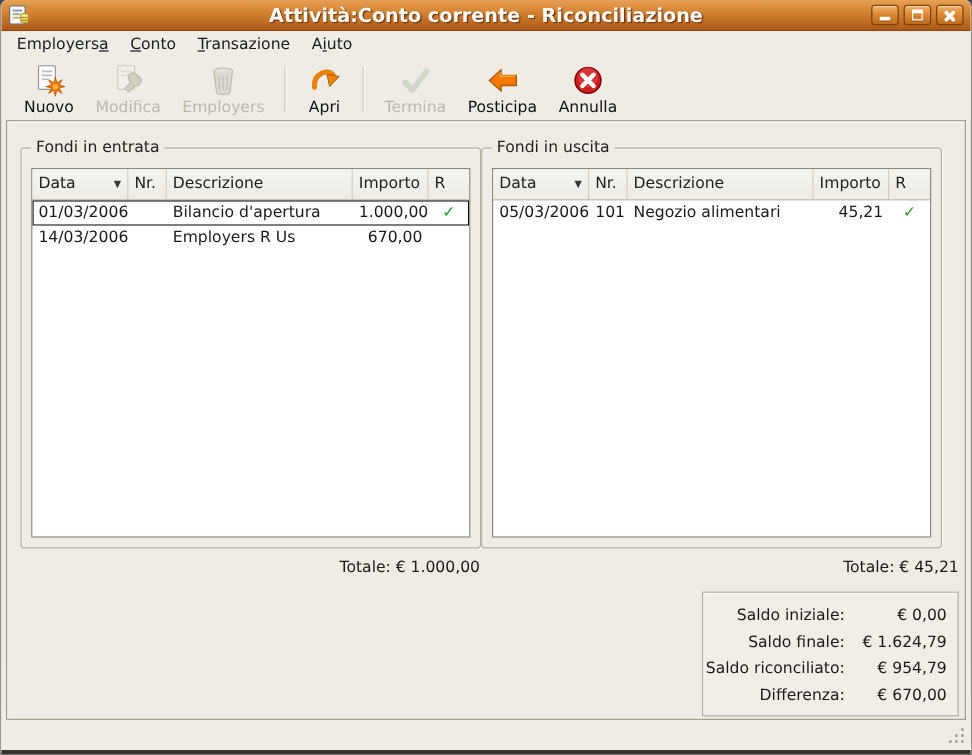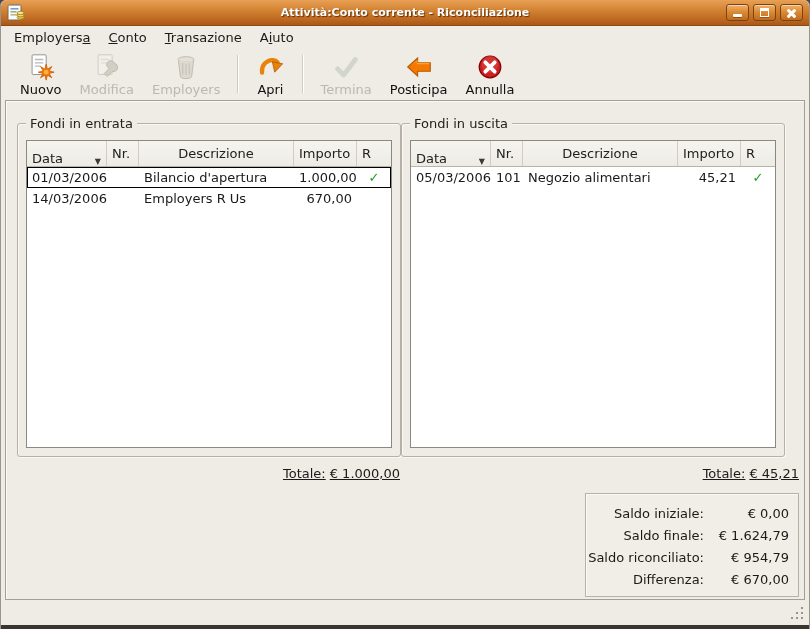--- a/index.html
+++ b/index.html
@@ -14,21 +14,21 @@
 
   
   .titlebar{
     height:26px; flex:0 0 26px; display:flex; align-items:center;
     background:linear-gradient(#E8A055 0%, #D0802F 45%, #BC671F 80%, #A9581A 100%);
     border-bottom:1px solid #8a4a12; border-radius:6px 6px 0 0; position:relative;
   }
   .win-icon{ width:20px; height:20px; margin-left:5px; flex:0 0 auto; }
   .title-text{
     position:absolute; left:0; right:0; text-align:center;
-    color:#fff; font-weight:bold; font-size:11px;
+    color:#fff; font-weight:bold; font-size:16px;
     text-shadow:1px 1px 1px rgba(80,35,0,.85);
   }
   .win-controls{ margin-left:auto; display:flex; gap:4px; margin-right:6px; position:relative; }
   .win-btn{
     width:23px; height:17px; border:1px solid #7c4210; border-radius:3px;
     background:linear-gradient(#F2B068,#D88832 50%,#C06C20);
     box-shadow:inset 0 1px 0 rgba(255,255,255,.45);
     position:relative; cursor:default;
   }
   .win-btn .g-min{ position:absolute; left:6px; bottom:3px; width:9px; height:3px; background:#fff; border-radius:1px; box-shadow:0 1px 0 rgba(90,40,0,.5);}
@@ -67,36 +67,36 @@
     position:absolute; top:-9px; left:8px; background:#EFEBE5; padding:0 4px;
     font-size:13px; color:#24221e; line-height:17px;
   }
   .tablebox{
     position:absolute; left:8px; right:8px; top:16px; bottom:8px;
     background:#fff; border:1px solid #8d887d; overflow:hidden;
   }
   .thead{ display:flex; height:26px; background:linear-gradient(#F6F4EF,#EDEBE4); border-bottom:1px solid #B9B3A8; }
   .th{ display:flex; align-items:center; padding:0 5px; border-right:1px solid #D2CDC3; color:#23211d; }
   .th:last-child{ border-right:none; }
-  .th-data{ width:80px; justify-content:space-between;align-items:flex-end; }
+  .th-data{ width:80px; justify-content:space-between; }
   .th-nr{ width:32px; }
-  .th-desc{ flex:1;justify-content:center; }
+  .th-desc{ flex:1; }
   .th-imp{ width:63px; }
   .th-r{ width:34px; }
   .sort-arrow{ font-size:8px; color:#3c3a35; margin-left:4px; }
   .trow{ display:flex; height:21px; align-items:center; }
   .trow.selected{ box-shadow:inset 0 0 0 1px #000; }
   .td{ padding:0 5px; white-space:nowrap; overflow:hidden; }
   .td-data{ width:80px; }
   .td-nr{ width:32px; }
   .td-desc{ flex:1; }
   .td-imp{ width:63px; text-align:right; }
   .td-r{ width:34px; text-align:center; color:#1E9B1E; font-weight:bold; }
 
-  .totals{ display:flex; gap:16px; margin-top:9px;text-decoration:underline; }
+  .totals{ display:flex; gap:16px; margin-top:9px; }
   .total-cell{ width:384px; text-align:right; color:#1c1a17; }
   .total-cell .val{ margin-left:4px; }
 
   .bottom-row{ display:flex; justify-content:flex-end; margin-top:12px; }
   .summary-box{
     width:214px; padding:8px 0 6px 0;
     background:#F1EEE8; border:1px solid #B6B0A5;
     box-shadow:inset 1px 1px 0 rgba(255,255,255,.7);
   }
   .sum-row{ display:flex; height:22px; align-items:center; }

